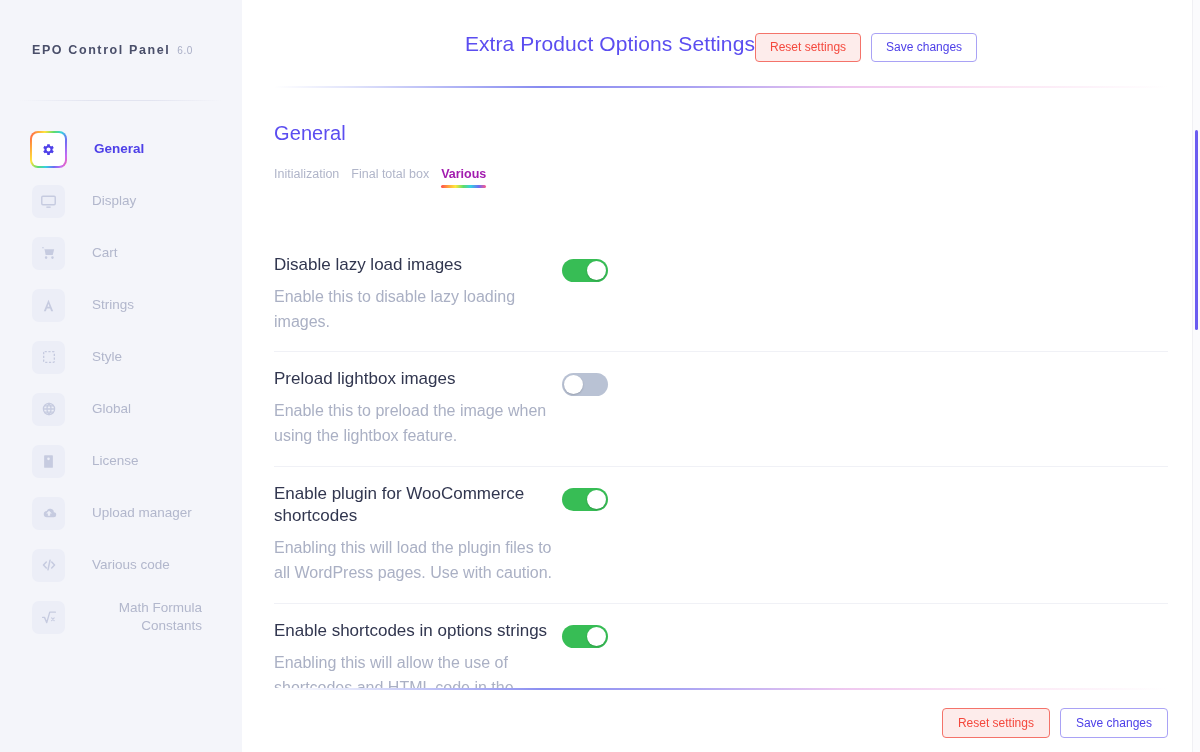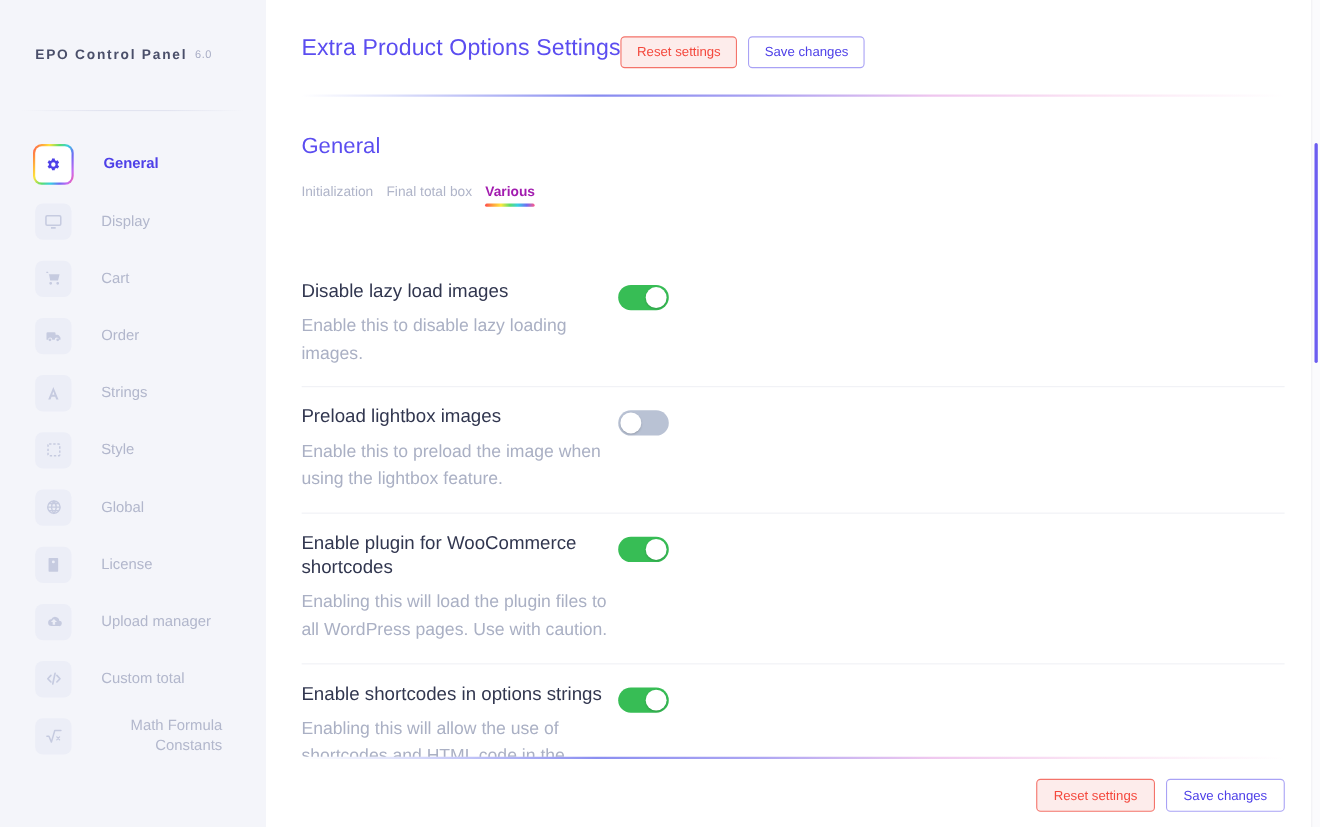--- a/index.html
+++ b/index.html
@@ -114,21 +114,21 @@
     background: #ffffff;
     padding: 0 32px 0 32px;
     display: flex;
     flex-direction: column;
   }
 
   .topbar {
     height: 91px;
     display: flex;
     align-items: flex-start;
-    justify-content: flex-start;
+    justify-content: center;
     padding-top: 32px;
   }
   .page-title {
     font-size: 21px;
     color: #5b4df0;
     font-weight: normal;
     letter-spacing: .1px;
   }
   .btn-group { display: flex; gap: 10px; padding-top: 1px; }
 
@@ -337,30 +337,20 @@
 
       <div class="nav-item">
         <span class="nav-icon">
           <svg width="17" height="17" viewBox="0 0 24 24" fill="currentColor">
             <path d="M3 3h2.2l.8 3h14L18 14H8L6.6 6.9 5.6 4.6H3Zm5.6 13a1.8 1.8 0 1 0 1.8 1.8A1.8 1.8 0 0 0 8.6 16Zm9 0a1.8 1.8 0 1 0 1.8 1.8A1.8 1.8 0 0 0 17.6 16Z"></path>
           </svg>
         </span>
         <span class="nav-label">Cart</span>
       </div>
 
-      <div class="nav-item">
-        <span class="nav-icon">
-          <svg width="18" height="18" viewBox="0 0 24 24" fill="currentColor">
-            <path d="M3 9.5A1.5 1.5 0 0 1 4.5 8h8A1.5 1.5 0 0 1 14 9.5V11h2.3a2 2 0 0 1 1.6.8l1.8 2.4a2 2 0 0 1 .3 1.1V17h-2a2.5 2.5 0 0 0-5 0h-3a2.5 2.5 0 0 0-5 0H3Z"></path>
-            <circle cx="7.2" cy="17.2" r="1.7"></circle>
-              <circle cx="16.6" cy="17.2" r="1.7"></circle>
-          </svg>
-        </span>
-        <span class="nav-label">Order</span>
-      </div>
 
       <div class="nav-item">
         <span class="nav-icon">
           <svg width="17" height="17" viewBox="0 0 24 24" fill="currentColor">
             <path d="M12 4 5.4 20h2.9l1.4-3.6h4.6l1.4 3.6h2.9L12 4Zm-1.4 9.9L12 9.6l1.4 4.3Z"></path>
           </svg>
         </span>
         <span class="nav-label">Strings</span>
       </div>
 
@@ -401,21 +391,21 @@
         </span>
         <span class="nav-label">Upload manager</span>
       </div>
 
       <div class="nav-item">
         <span class="nav-icon">
           <svg width="18" height="18" viewBox="0 0 24 24" fill="none" stroke="currentColor" stroke-width="2" stroke-linecap="round" stroke-linejoin="round">
             <path d="M8.4 8 4.6 12l3.8 4M15.6 8l3.8 4-3.8 4M13.4 5.6l-2.8 12.8"></path>
           </svg>
         </span>
-        <span class="nav-label">Custom total</span>
+        <span class="nav-label">Various code</span>
       </div>
 
       <div class="nav-item">
         <span class="nav-icon">
           <svg width="18" height="18" viewBox="0 0 24 24" fill="none" stroke="currentColor" stroke-width="1.8" stroke-linecap="round" stroke-linejoin="round">
             <path d="M3.5 12.5 6 12.5 9 19.5 13 5.5H20.5"></path>
             <path d="M15.5 13.2l3.4 3.6M18.9 13.2l-3.4 3.6" stroke-width="1.5"></path>
           </svg>
         </span>
         <span class="nav-label two-line">Math Formula Constants</span>

